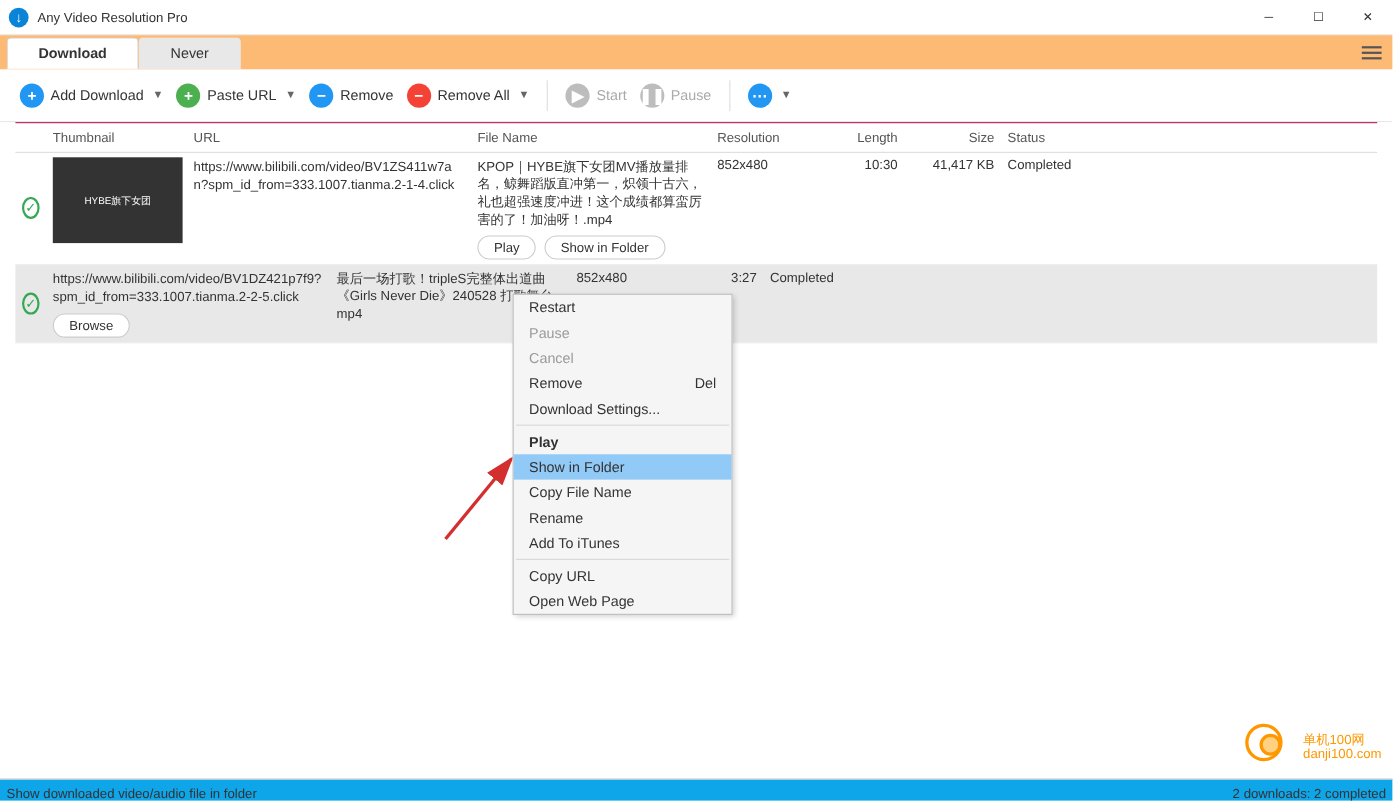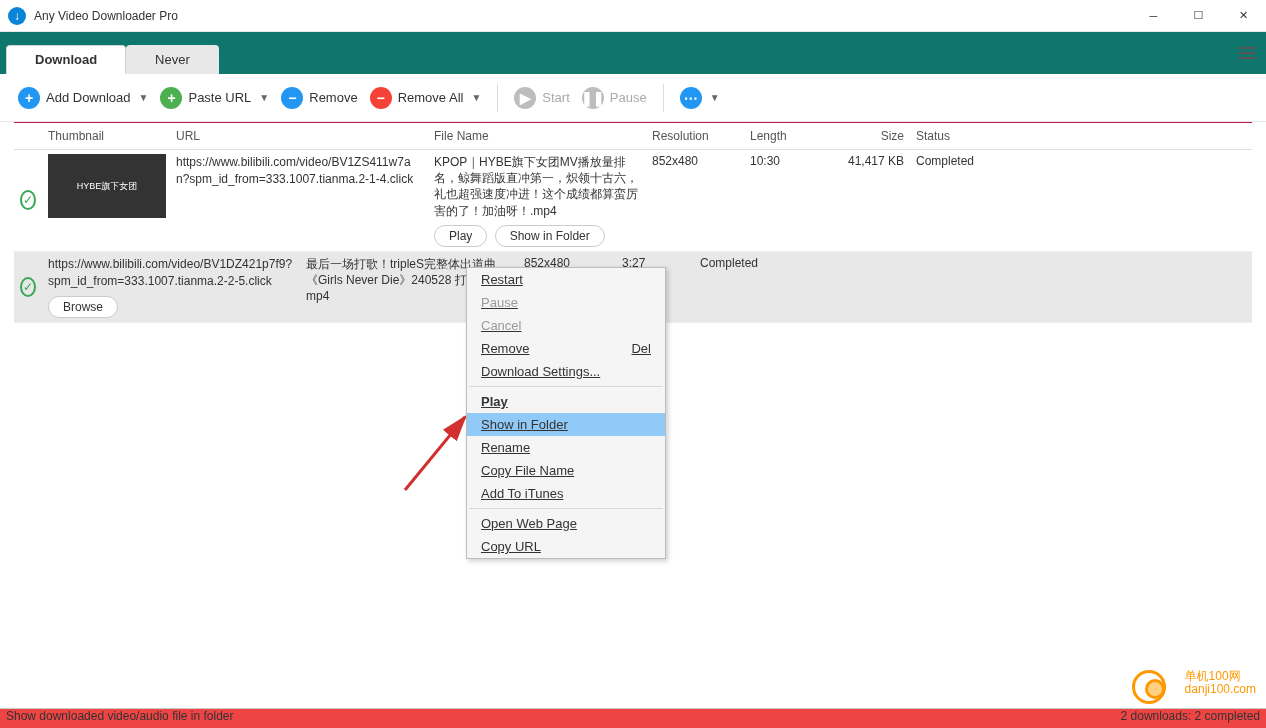--- a/index.html
+++ b/index.html
@@ -4,21 +4,21 @@
 <style>
 * { margin: 0; padding: 0; box-sizing: border-box; font-family: "Segoe UI", Tahoma, sans-serif; }
 body { background: #fff; font-size: 13px; color: #333; width: 1266px; height: 728px; overflow: hidden; position: relative; }
 
 .titlebar { height: 32px; display: flex; align-items: center; padding-left: 8px; background: #fff; border-bottom: 1px solid #e8e8e8; }
 .titlebar .logo { width: 18px; height: 18px; border-radius: 50%; background: #0a84d6; margin-right: 8px; display: flex; align-items: center; justify-content: center; color: #fff; font-size: 12px; }
 .titlebar .title { font-size: 12px; color: #333; }
 .titlebar .win-controls { margin-left: auto; display: flex; }
 .titlebar .win-btn { width: 45px; height: 32px; display: flex; align-items: center; justify-content: center; font-size: 11px; }
 
-.tabbar { height: 42px; background: #0f766e; display: flex; align-items: flex-end; padding-left: 6px; position: relative; }
+.tabbar { height: 31px; background: #fdba74; display: flex; align-items: flex-end; padding-left: 6px; position: relative; }
 .tab { padding: 6px 28px; font-size: 13px; background: #e8e8e8; border: 1px solid transparent; border-radius: 4px 4px 0 0; cursor: pointer; }
 .tab.active { background: #fff; border-color: #d0d0d0; border-bottom: 1px solid #fff; font-weight: 600; }
 .hamburger { margin-left: auto; margin-right: 10px; align-self: center; cursor: pointer; display: flex; flex-direction: column; gap: 3px; }
 .hamburger span { width: 18px; height: 2px; background: #555; display: block; }
 
 .toolbar { height: 48px; background: #fff; display: flex; align-items: center; padding: 0 14px; gap: 4px; border-bottom: 1px solid #e8e8e8; }
 .tbtn { display: flex; align-items: center; gap: 6px; font-size: 13px; cursor: pointer; padding: 2px 4px; }
 .tbtn .circ { width: 22px; height: 22px; border-radius: 50%; display: flex; align-items: center; justify-content: center; color: #fff; font-size: 14px; font-weight: bold; }
 .circ.blue { background: #2196f3; }
 .circ.green { background: #4caf50; }
@@ -29,57 +29,57 @@
 .tdiv { width: 1px; height: 28px; background: #ddd; margin: 0 8px; }
 .tbtn.disabled { color: #aaa; }
 
 .table-header { display: flex; height: 28px; align-items: center; border-top: 1px solid #be185d; border-bottom: 1px solid #ddd; font-size: 12px; color: #555; margin: 0 14px; }
 .table-header > div, .row > div { padding: 0 6px; }
 .c-chk { width: 28px; }
 .c-thumb { width: 128px; }
 .c-url { width: 258px; }
 .c-file { width: 218px; }
 .c-res { width: 98px; text-align: left; }
-.c-len { width: 78px; }
+.c-len { width: 78px; text-align: right; }
 .c-size { width: 88px; text-align: right; }
 .c-status { flex: 1; }
 
 .rows { margin: 0 14px; }
 .row { display: flex; padding: 4px 0; border-bottom: 1px solid #eee; font-size: 12px; position: relative; }
 .row.sel { background: #e8e8e8; }
 .row .c-chk { display: flex; align-items: center; justify-content: center; }
 .chkcirc { width: 20px; height: 20px; border: 2px solid #35a853; border-radius: 50%; display: flex; align-items: center; justify-content: center; color: #35a853; font-size: 12px; }
-.thumb { width: 118px; height: 64px; background: #333; color: #fff; font-size: 9px; display: flex; align-items: center; justify-content: center; text-align: center; padding: 2px; }
+.thumb { width: 118px; height: 78px; background: #333; color: #fff; font-size: 9px; display: flex; align-items: center; justify-content: center; text-align: center; padding: 2px; }
 .row .c-url { word-break: break-all; line-height: 1.4; }
 .row .c-file { word-break: break-all; line-height: 1.35; }
 .pill { display: inline-block; border: 1px solid #ccc; border-radius: 14px; padding: 2px 14px; font-size: 12px; background: #fff; margin-top: 6px; margin-right: 4px; cursor: pointer; }
 
-.ctxmenu { position: absolute; left: 466px; top: 267px; width: 200px; background: #f5f5f5; border: 1px solid #bcbcbc; box-shadow: 2px 2px 5px rgba(0,0,0,0.2); font-size: 13px; z-index: 10; text-decoration: underline; }
+.ctxmenu { position: absolute; left: 466px; top: 267px; width: 200px; background: #f5f5f5; border: 1px solid #bcbcbc; box-shadow: 2px 2px 5px rgba(0,0,0,0.2); font-size: 13px; z-index: 10; }
 .ctxmenu .mi { padding: 4px 14px; display: flex; justify-content: space-between; cursor: pointer; }
 .ctxmenu .mi.dis { color: #9a9a9a; }
 .ctxmenu .mi.hl { background: #91c9f7; }
 .ctxmenu .mi.bold { font-weight: 600; }
 .ctxmenu hr { border: none; border-top: 1px solid #d8d8d8; margin: 3px 2px; }
 
 .arrow-annot { position: absolute; left: 395px; top: 395px; pointer-events: none; z-index: 9; }
 
-.statusbar { position: absolute; bottom: 0; left: 0; right: 0; height: 20px; border-top: 1px solid #ccc; display: flex; align-items: flex-start; padding: 0 6px; font-size: 12px; background: #ef4444; }
+.statusbar { position: absolute; bottom: 0; left: 0; right: 0; height: 20px; border-top: 1px solid #ccc; display: flex; align-items: flex-end; padding: 0 6px; font-size: 12px; background: #0ea5e9; }
 .statusbar .right { margin-left: auto; }
 
-.watermark { position: absolute; right: 10px; bottom: 24px; color: #ff9800; font-size: 12px; display: flex; align-items: flex-start; gap: 19px; }
+.watermark { position: absolute; right: 10px; bottom: 36px; color: #ff9800; font-size: 12px; display: flex; align-items: flex-end; gap: 19px; }
 .watermark .wlogo { width: 34px; height: 34px; border: 3px solid #ff9800; border-radius: 50%; position: relative; }
 .watermark .wlogo::after { content: ""; position: absolute; right: -2px; top: 6px; width: 14px; height: 14px; border-radius: 50%; border: 3px solid #ff9800; background: #ffd180; }
 .watermark .wt { display: flex; flex-direction: column; line-height: 1.1; }
 </style>
 </head>
 <body>
 
 <div class="titlebar">
   <div class="logo">↓</div>
-  <div class="title">Any Video Downloader Pro</div>
+  <div class="title">Any Video Resolution Pro</div>
   <div class="win-controls">
     <div class="win-btn">─</div>
     <div class="win-btn">☐</div>
     <div class="win-btn">✕</div>
   </div>
 </div>
 
 <div class="tabbar">
   <div class="tab active">Download</div>
   <div class="tab">Never</div>
@@ -176,26 +176,26 @@
   <div class="mi dis">Pause</div>
   <div class="mi dis">Cancel</div>
   <div class="mi">
       <span>Remove</span>
       <span>Del</span>
     </div>
   <div class="mi">Download Settings...</div>
   <hr>
   <div class="mi bold">Play</div>
   <div class="mi hl">Show in Folder</div>
+  <div class="mi">Copy File Name</div>
   <div class="mi">Rename</div>
-  <div class="mi">Copy File Name</div>
   <div class="mi">Add To iTunes</div>
   <hr>
+  <div class="mi">Copy URL</div>
   <div class="mi">Open Web Page</div>
-  <div class="mi">Copy URL</div>
 </div>
 
 <svg class="arrow-annot" width="90" height="100">
   <defs>
       <marker id="ah" markerWidth="10" markerHeight="10" refX="8" refY="3" orient="auto">
         <path d="M0,0 L0,6 L9,3 z" fill="#d32f2f"></path>
       </marker>
     </defs>
   <line x1="10" y1="95" x2="70" y2="22" stroke="#d32f2f" stroke-width="3" marker-end="url(#ah)"></line>
 </svg>

